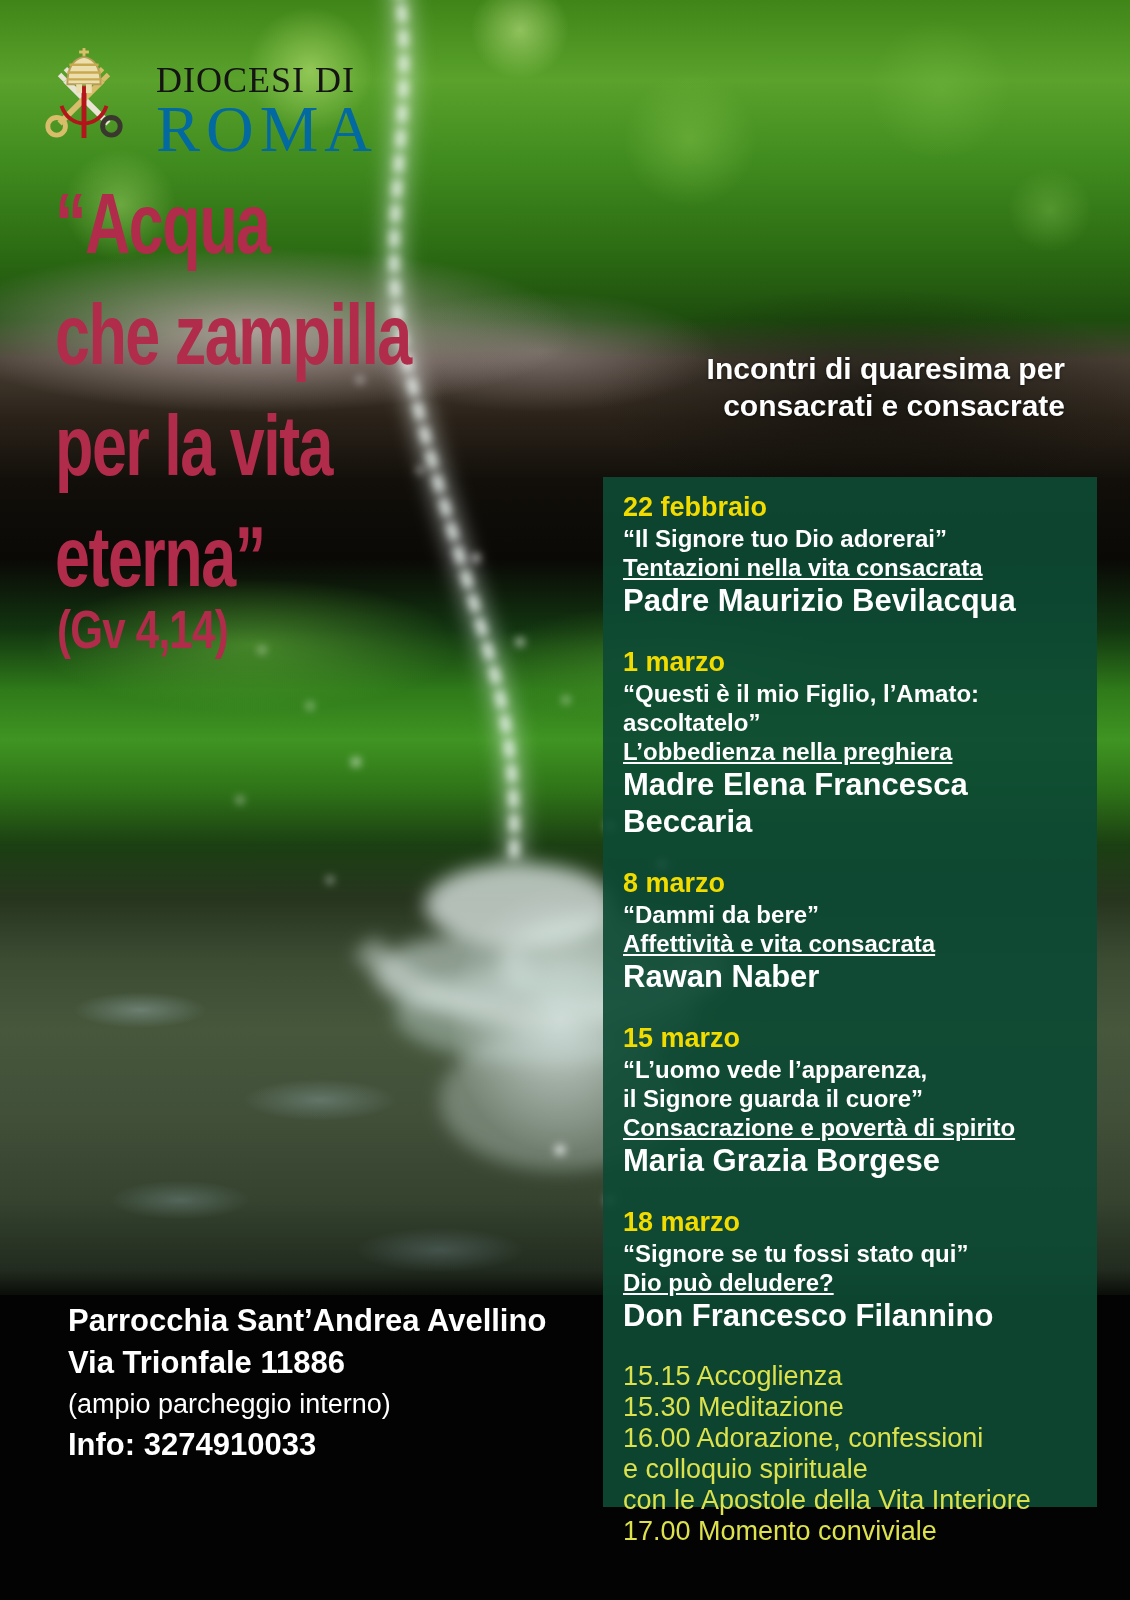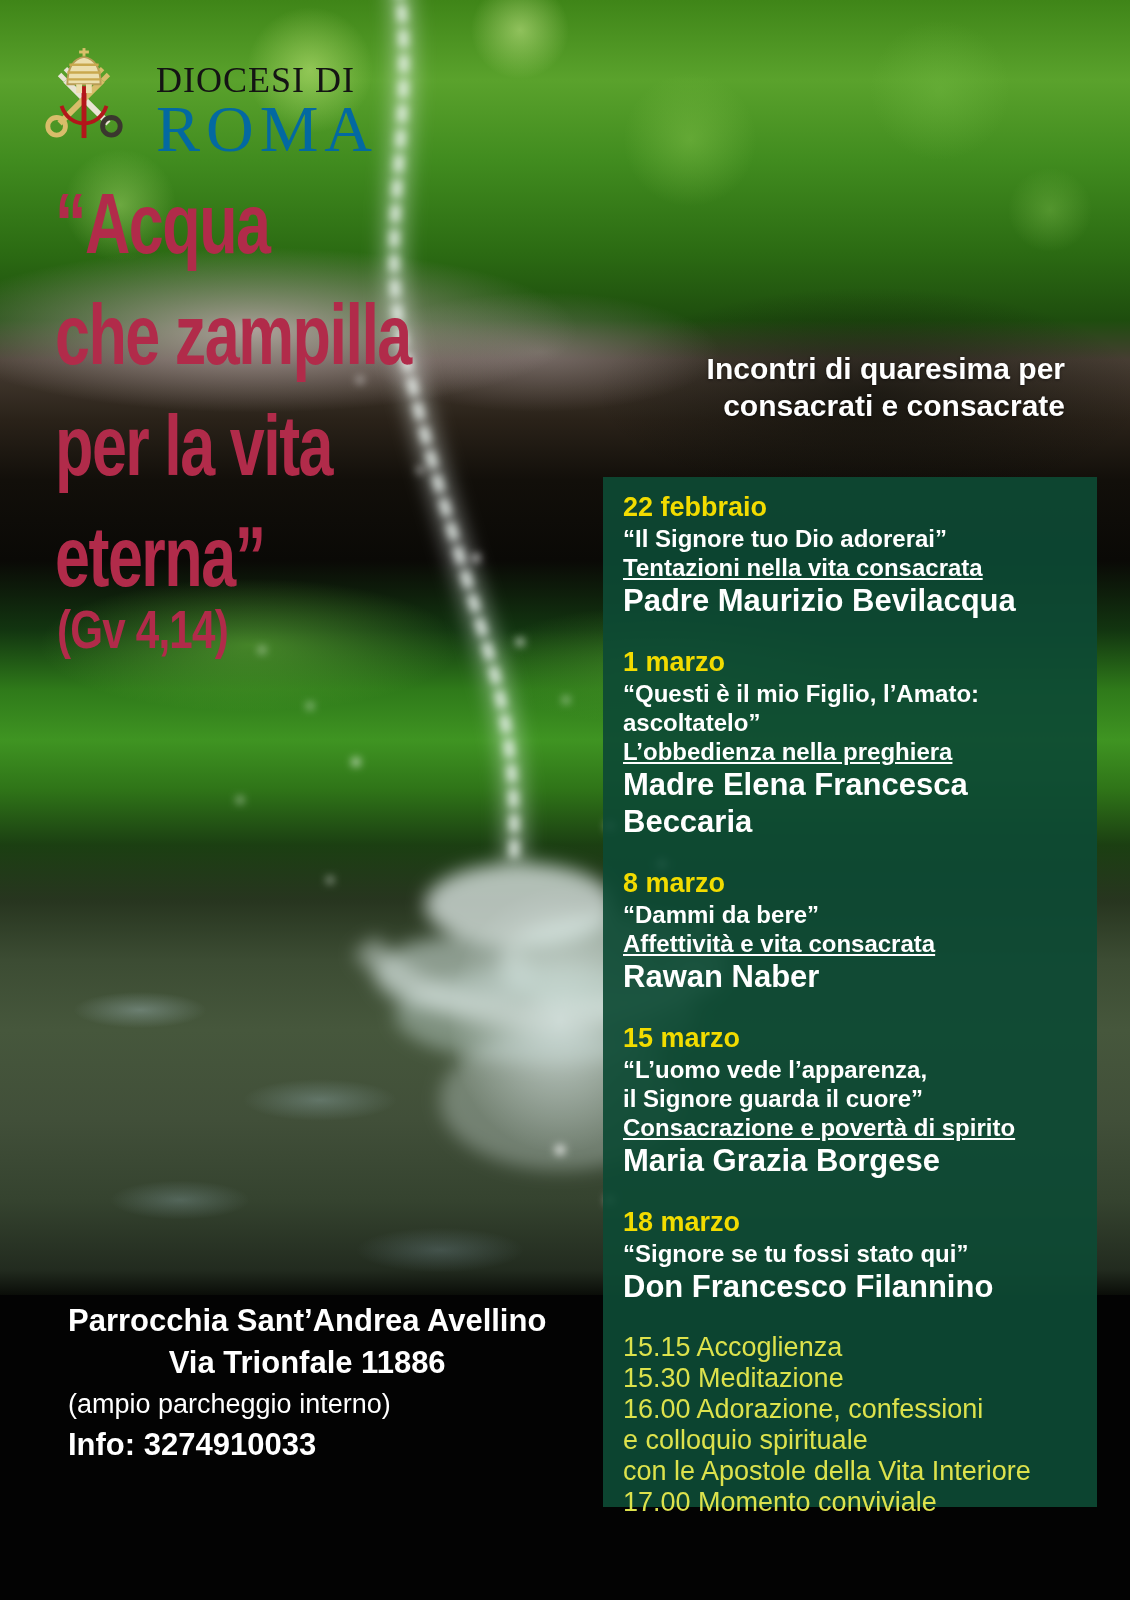--- a/index.html
+++ b/index.html
@@ -70,21 +70,21 @@
   .event{margin-bottom:27px;}
   .event-date{color:#f2dc00;font-weight:bold;font-size:27px;line-height:33px;}
   .quote-line{font-weight:bold;font-size:24px;line-height:29px;}
   .event-theme{font-weight:bold;font-size:24px;line-height:29px;text-decoration:underline;}
   .event-speaker{font-weight:bold;font-size:31px;line-height:37px;}
   .daily{margin-top:9px;color:#dde24c;font-size:27px;line-height:31px;font-weight:normal;}
 
   
   .footer{position:absolute;left:68px;top:1300px;color:#fff;}
   .footer-parish{font-size:31px;font-weight:bold;line-height:42px;}
-  .footer-address{font-size:31px;font-weight:bold;line-height:42px;text-align:center;}
+  .footer-address{font-size:31px;font-weight:bold;line-height:42px;}
   .footer-parking{font-size:27px;font-weight:normal;line-height:40px;}
   .footer-info{font-size:31px;font-weight:bold;line-height:42px;}
 </style>
 </head>
 <body>
 
 <div class="poster">
 
   <div class="photo"></div>
 
@@ -197,20 +197,21 @@
       <div class="event-date">15 marzo</div>
       <div class="quote-line">“L’uomo vede l’apparenza,</div>
       <div class="quote-line">il Signore guarda il cuore”</div>
       <div class="event-theme">Consacrazione e povertà di spirito</div>
       <div class="event-speaker">Maria Grazia Borgese</div>
     </div>
 
     <div class="event">
       <div class="event-date">18 marzo</div>
       <div class="quote-line">“Signore se tu fossi stato qui”</div>
+      <div class="event-theme">Dio può deludere?</div>
       <div class="event-speaker">Don Francesco Filannino</div>
     </div>
 
     <div class="daily">
       <div>15.15 Accoglienza</div>
       <div>15.30 Meditazione</div>
       <div>16.00 Adorazione, confessioni</div>
       <div>e colloquio spirituale</div>
       <div>con le Apostole della Vita Interiore</div>
       <div>17.00 Momento conviviale</div>

